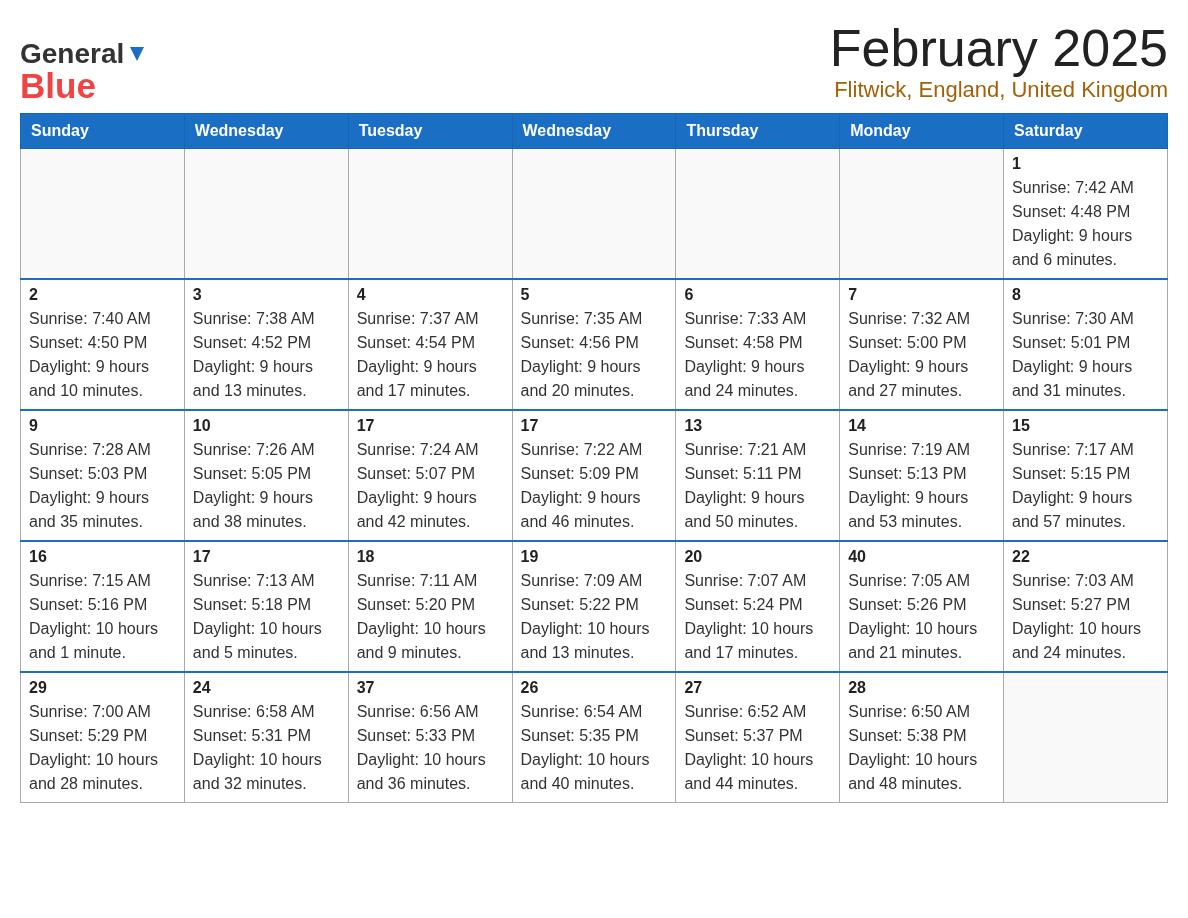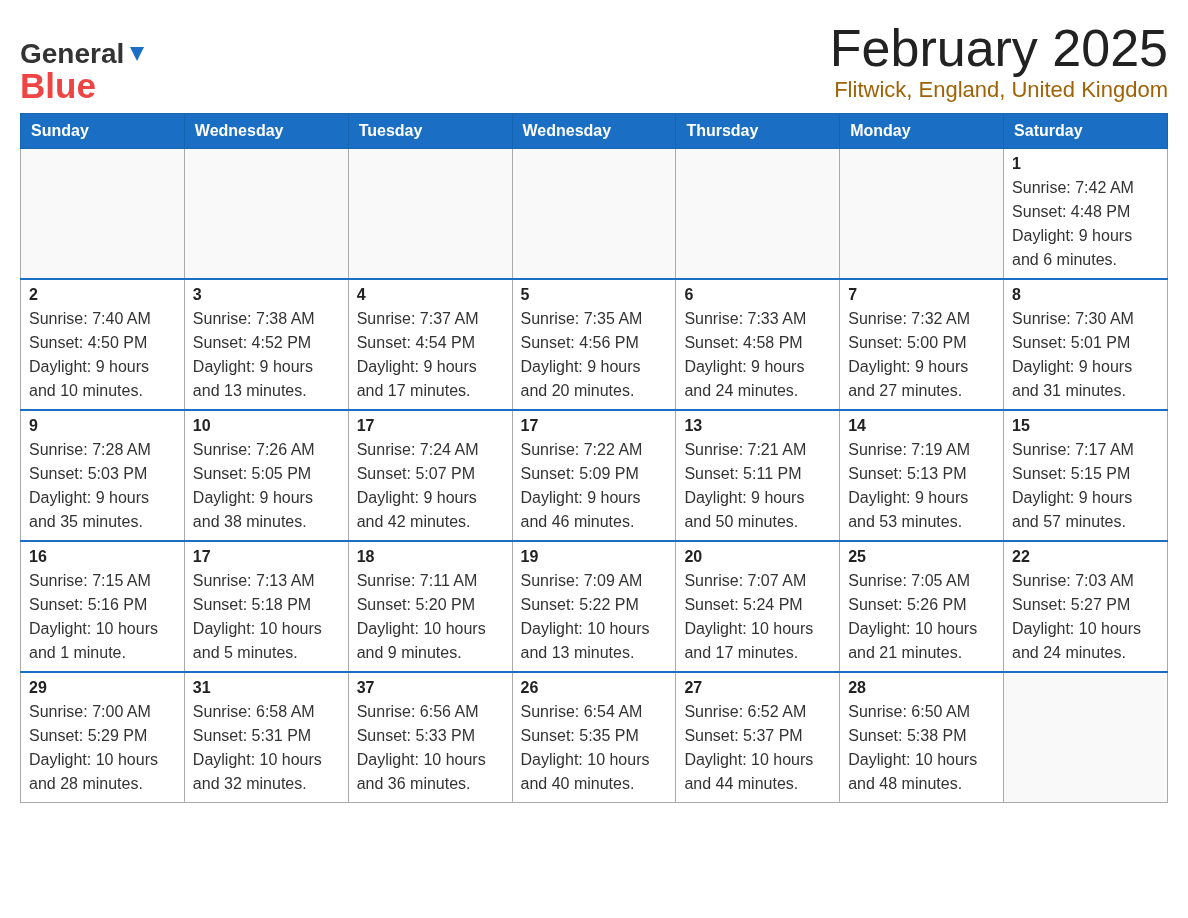--- a/index.html
+++ b/index.html
@@ -203,35 +203,35 @@
         </td>
         <td>
           <span class="day-number">19</span>
           <div class="day-info">Sunrise: 7:09 AM<br>Sunset: 5:22 PM<br>Daylight: 10 hours<br>and 13 minutes.</div>
         </td>
         <td>
           <span class="day-number">20</span>
           <div class="day-info">Sunrise: 7:07 AM<br>Sunset: 5:24 PM<br>Daylight: 10 hours<br>and 17 minutes.</div>
         </td>
         <td>
-          <span class="day-number">25</span>
+          <span class="day-number">40</span>
           <div class="day-info">Sunrise: 7:05 AM<br>Sunset: 5:26 PM<br>Daylight: 10 hours<br>and 21 minutes.</div>
         </td>
         <td>
           <span class="day-number">22</span>
           <div class="day-info">Sunrise: 7:03 AM<br>Sunset: 5:27 PM<br>Daylight: 10 hours<br>and 24 minutes.</div>
         </td>
       </tr>
       <tr class="row-separator">
         <td>
           <span class="day-number">29</span>
           <div class="day-info">Sunrise: 7:00 AM<br>Sunset: 5:29 PM<br>Daylight: 10 hours<br>and 28 minutes.</div>
         </td>
         <td>
-          <span class="day-number">31</span>
+          <span class="day-number">24</span>
           <div class="day-info">Sunrise: 6:58 AM<br>Sunset: 5:31 PM<br>Daylight: 10 hours<br>and 32 minutes.</div>
         </td>
         <td>
           <span class="day-number">37</span>
           <div class="day-info">Sunrise: 6:56 AM<br>Sunset: 5:33 PM<br>Daylight: 10 hours<br>and 36 minutes.</div>
         </td>
         <td>
           <span class="day-number">26</span>
           <div class="day-info">Sunrise: 6:54 AM<br>Sunset: 5:35 PM<br>Daylight: 10 hours<br>and 40 minutes.</div>
         </td>

